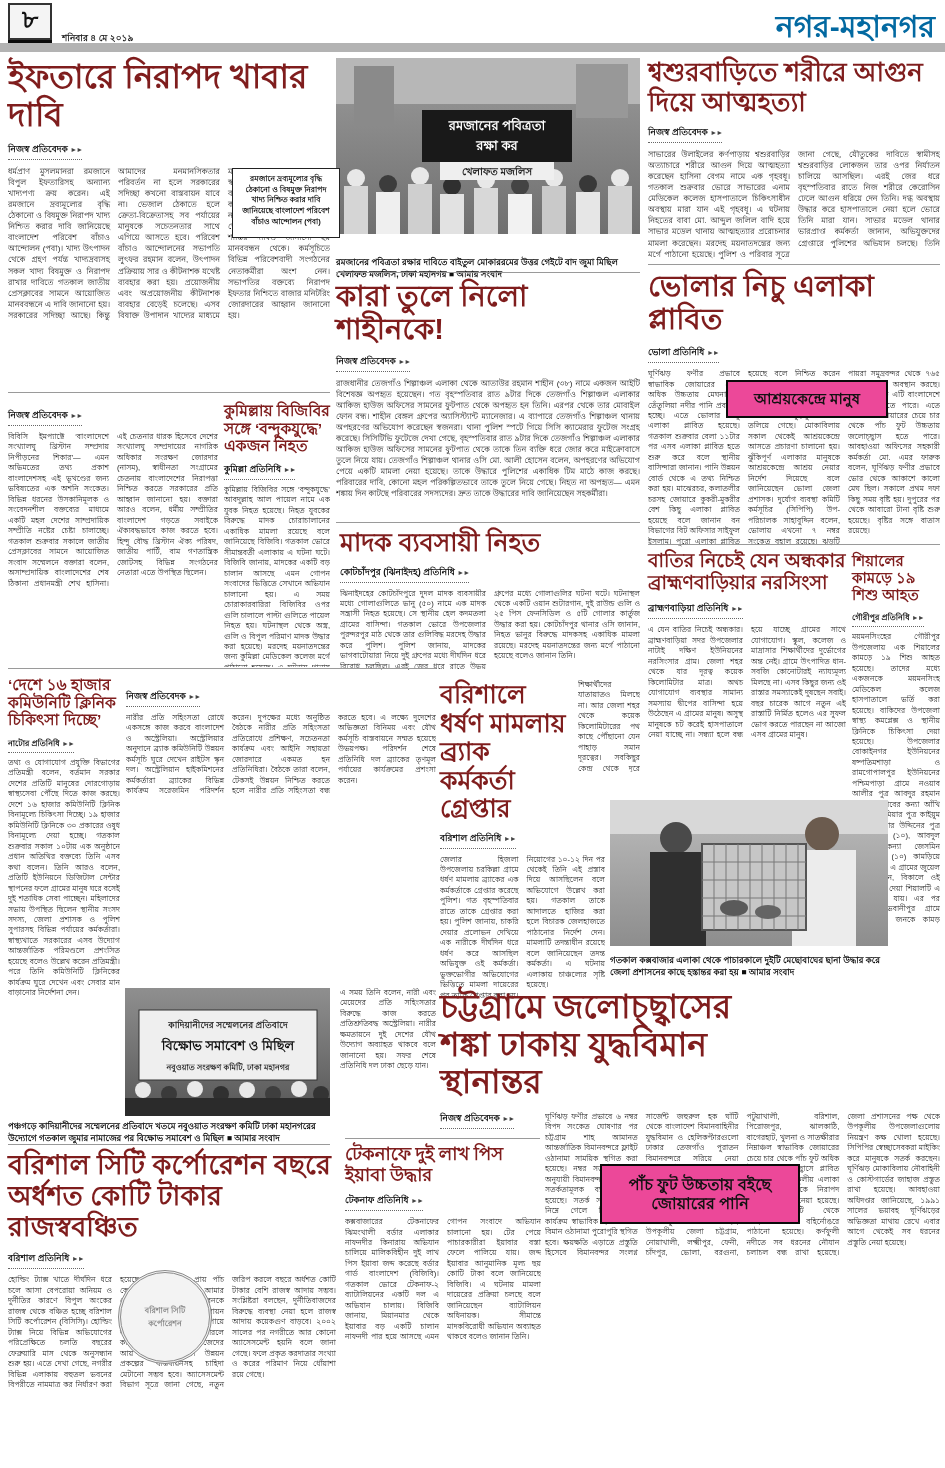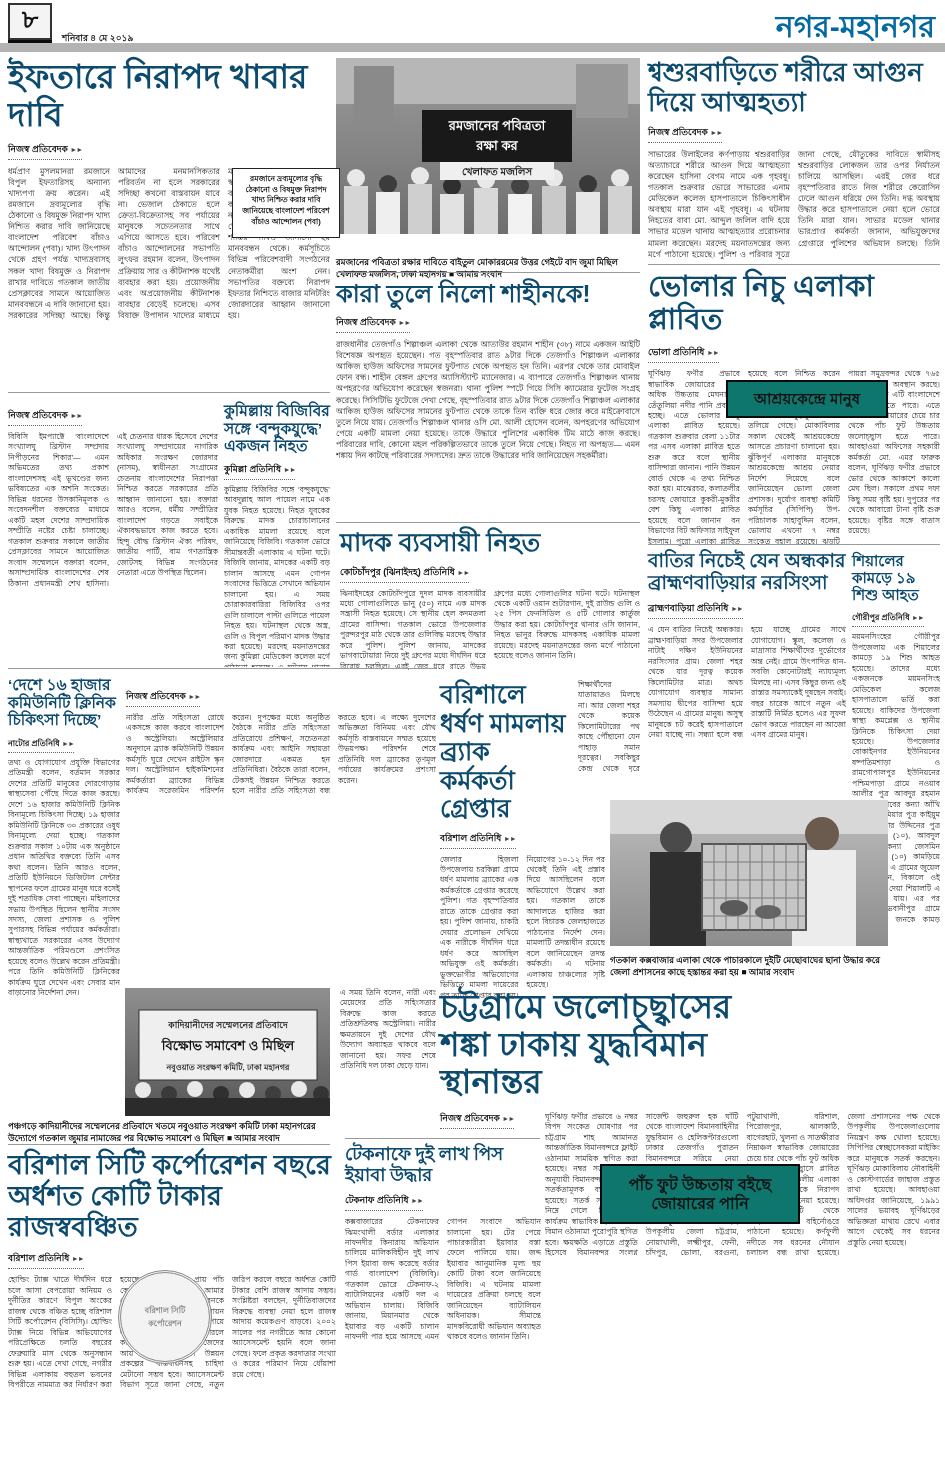--- a/index.html
+++ b/index.html
@@ -6,29 +6,29 @@
   .page{position:relative;width:945px;height:1468px;background:#ffffff;margin:0 auto;overflow:hidden;color:#111;}
   .abs{position:absolute;}
   
   .pageno-box{position:absolute;left:8px;top:3px;width:40px;height:33px;border:2px solid #333;display:flex;align-items:center;justify-content:center;font-size:25px;font-weight:800;background:#f4f4f4;}
   .pageno-bar{position:absolute;left:8px;top:40px;width:44px;height:8px;background:#0a0a0a;}
   .paper-name{position:absolute;left:60px;top:2px;font-size:25px;font-weight:800;letter-spacing:0;color:#000;}
   .paper-date{position:absolute;left:62px;top:31px;font-size:9px;font-weight:700;color:#222;}
   .section-name{position:absolute;right:10px;top:3px;font-size:30px;font-weight:800;color:#0369a1;}
   .band{position:absolute;left:0;top:43px;width:945px;height:9px;background:#b3b3b3;}
   
-  .hl{font-weight:800;line-height:1.14;color:#0c4a6e;margin:0;}
+  .hl{font-weight:800;line-height:1.14;color:#7f1d1d;margin:0;}
   .byline{display:inline-block;font-size:9px;font-weight:700;color:#111;border-bottom:1px dotted #666;padding-bottom:2px;}
   .arr{font-size:7px;color:#444;letter-spacing:-1px;}
   .body{font-size:8px;line-height:1.38;text-align:justify;color:#1d1d1d;overflow:hidden;}
   .c2{column-count:2;column-gap:8px;}
   .c3{column-count:3;column-gap:8px;}
   .c4{column-count:4;column-gap:8px;}
   .inset{position:absolute;background:#fff;border:1.5px solid #222;padding:5px 6px;font-weight:700;text-align:center;font-size:7.6px;line-height:1.4;z-index:3;}
-  .boxhead{position:absolute;background:#0f766e;border:2.5px solid #0a0a0a;font-weight:800;text-align:center;display:flex;align-items:center;justify-content:center;padding:4px 8px;z-index:3;line-height:1.2;}
+  .boxhead{position:absolute;background:#ec4899;border:2.5px solid #0a0a0a;font-weight:800;text-align:center;display:flex;align-items:center;justify-content:center;padding:4px 8px;z-index:3;line-height:1.2;}
   .cap{font-size:8.6px;font-weight:700;line-height:1.45;color:#0e0e0e;text-align:left;}
   .hrule{position:absolute;height:1px;background:#9a9a9a;}
   .seal{position:absolute;width:94px;height:94px;border-radius:50%;border:3px double #8a8a8a;background:#f3f3f3;display:flex;align-items:center;justify-content:center;text-align:center;font-size:8px;color:#888;font-weight:700;z-index:2;padding:6px;box-sizing:border-box;}
   svg text{font-family:"Liberation Sans",sans-serif;}
 </style>
 </head>
 <body>
 
 <div class="page">
 
@@ -91,21 +91,21 @@
   <article class="abs" style="left:648px;top:58px;width:292px;">
     <h1 class="hl" style="font-size:26px;">শ্বশুরবাড়িতে শরীরে আগুন দিয়ে আত্মহত্যা</h1>
     <div style="margin-top:4px;">
       <span class="byline"><span>নিজস্ব প্রতিবেদক</span> <span class="arr">►►</span></span>
     </div>
     <div class="body c2" style="margin-top:6px;height:118px;">সাভারের উলাইলের কর্ণপাড়ায় শ্বশুরবাড়ির অত্যাচারে শরীরে আগুন দিয়ে আত্মহত্যা করেছেন হাসিনা বেগম নামে এক গৃহবধূ। গতকাল শুক্রবার ভোরে সাভারের এনাম মেডিকেল কলেজ হাসপাতালে চিকিৎসাধীন অবস্থায় মারা যান এই গৃহবধূ। এ ঘটনায় নিহতের বাবা মো. আব্দুল জলিল বাদি হয়ে সাভার মডেল থানায় আত্মহত্যার প্ররোচনার মামলা করেছেন। মরদেহ ময়নাতদন্তের জন্য মর্গে পাঠানো হয়েছে। পুলিশ ও পরিবার সূত্রে জানা গেছে, যৌতুকের দাবিতে স্বামীসহ শ্বশুরবাড়ির লোকজন তার ওপর নির্যাতন চালিয়ে আসছিল। এরই জের ধরে বৃহস্পতিবার রাতে নিজ শরীরে কেরোসিন ঢেলে আগুন ধরিয়ে দেন তিনি। দগ্ধ অবস্থায় উদ্ধার করে হাসপাতালে নেয়া হলে ভোরে তিনি মারা যান। সাভার মডেল থানার ভারপ্রাপ্ত কর্মকর্তা জানান, অভিযুক্তদের গ্রেপ্তারে পুলিশের অভিযান চলছে। তিনি চিকিৎসকের বরাত দিয়ে জানান, হাসিনার শরীরের বড় অংশই দগ্ধ হয়েছিল।</div>
   </article>
 
   <div class="hrule" style="left:336px;top:272px;width:304px;"></div>
   <article class="abs" style="left:336px;top:280px;width:304px;">
-    <h1 class="hl" style="font-size:24px;">কারা তুলে নিলো শাহীনকে!</h1>
+    <h1 class="hl" style="font-size:29px;">কারা তুলে নিলো শাহীনকে!</h1>
     <div style="margin-top:4px;">
       <span class="byline"><span>নিজস্ব প্রতিবেদক</span> <span class="arr">►►</span></span>
     </div>
     <div class="body" style="margin-top:6px;height:182px;">রাজধানীর তেজগাঁও শিল্পাঞ্চল এলাকা থেকে আতাউর রহমান শাহীন (৩৮) নামে একজন আইটি বিশেষজ্ঞ অপহৃত হয়েছেন। গত বৃহস্পতিবার রাত ৯টার দিকে তেজগাঁও শিল্পাঞ্চল এলাকার আকিজ হাউজ অফিসের সামনের ফুটপাত থেকে অপহৃত হন তিনি। এরপর থেকে তার মোবাইল ফোন বন্ধ। শাহীন বেঙ্গল গ্রুপের অ্যাসিস্ট্যান্ট ম্যানেজার। এ ব্যাপারে তেজগাঁও শিল্পাঞ্চল থানায় অপহরণের অভিযোগ করেছেন স্বজনরা। থানা পুলিশ স্পটে গিয়ে সিসি ক্যামেরার ফুটেজ সংগ্রহ করেছে। সিসিটিভি ফুটেজে দেখা গেছে, বৃহস্পতিবার রাত ৯টার দিকে তেজগাঁও শিল্পাঞ্চল এলাকার আকিজ হাউজ অফিসের সামনের ফুটপাত থেকে তাকে তিন ব্যক্তি ধরে জোর করে মাইক্রোবাসে তুলে নিয়ে যায়। তেজগাঁও শিল্পাঞ্চল থানার ওসি মো. আলী হোসেন বলেন, অপহরণের অভিযোগ পেয়ে একটি মামলা নেয়া হয়েছে। তাকে উদ্ধারে পুলিশের একাধিক টিম মাঠে কাজ করছে। পরিবারের দাবি, কোনো মহল পরিকল্পিতভাবে তাকে তুলে নিয়ে গেছে। নিহত না অপহৃত— এমন শঙ্কায় দিন কাটছে পরিবারের সদস্যদের। দ্রুত তাকে উদ্ধারের দাবি জানিয়েছেন সহকর্মীরা।</div>
   </article>
 
   <div class="hrule" style="left:648px;top:264px;width:292px;"></div>
   <article class="abs" style="left:648px;top:270px;width:292px;">
     <h1 class="hl" style="font-size:29px;">ভোলার নিচু এলাকা প্লাবিত</h1>
     <div style="margin-top:5px;">

